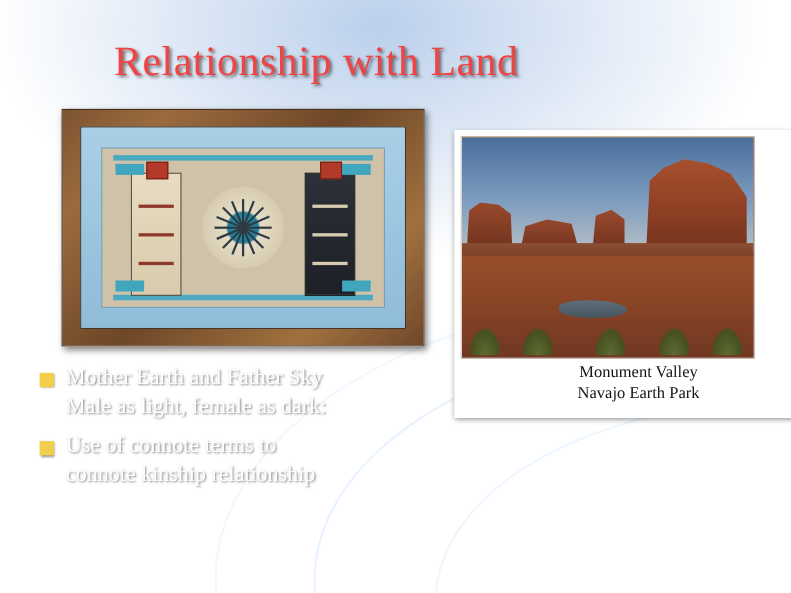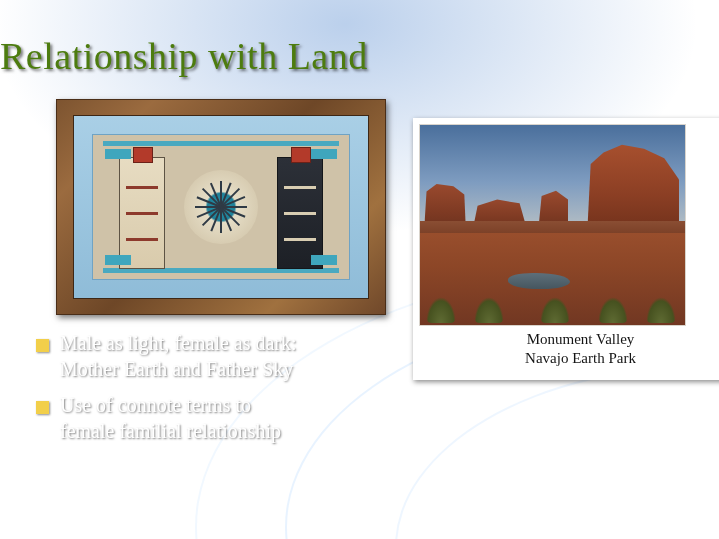--- a/index.html
+++ b/index.html
@@ -48,22 +48,22 @@
     left: 0; top: 0;
     width: 719px; height: 300px;
     background: radial-gradient(ellipse 70% 100% at 48% 8%, rgba(60,120,200,0.35) 0%, rgba(13,47,99,0) 70%);
     pointer-events: none;
   }
 
   #title {
     position: absolute;
     left: 0; top: 34px;
     width: 575px;
-    text-align: left;
-    color: #4d7c0f;
+    text-align: center;
+    color: #ef4444;
     font-size: 38px;
     font-family: "Liberation Serif", serif;
     letter-spacing: 0.5px;
     text-shadow: 2px 2px 3px rgba(0,0,0,0.55);
   }
 
   
   #artwork {
     position: absolute;
     left: 56px; top: 99px;
@@ -297,25 +297,25 @@
     <div id="photo-caption">
       <div>Monument Valley</div>
       <div>Navajo Earth Park</div>
     </div>
   </div>
 
   <div id="bullets">
     <div class="bullet-row">
       <div class="bullet-marker"></div>
       <div class="bullet-text">
+        <div>Mother Earth and Father Sky</div>
         <div>Male as light, female as dark:</div>
-        <div>Mother Earth and Father Sky</div>
       </div>
     </div>
     <div class="bullet-row">
       <div class="bullet-marker"></div>
       <div class="bullet-text">
         <div>Use of connote terms to</div>
-        <div>female familial relationship</div>
+        <div>connote kinship relationship</div>
       </div>
     </div>
   </div>
 </div>
 
 </body></html>

